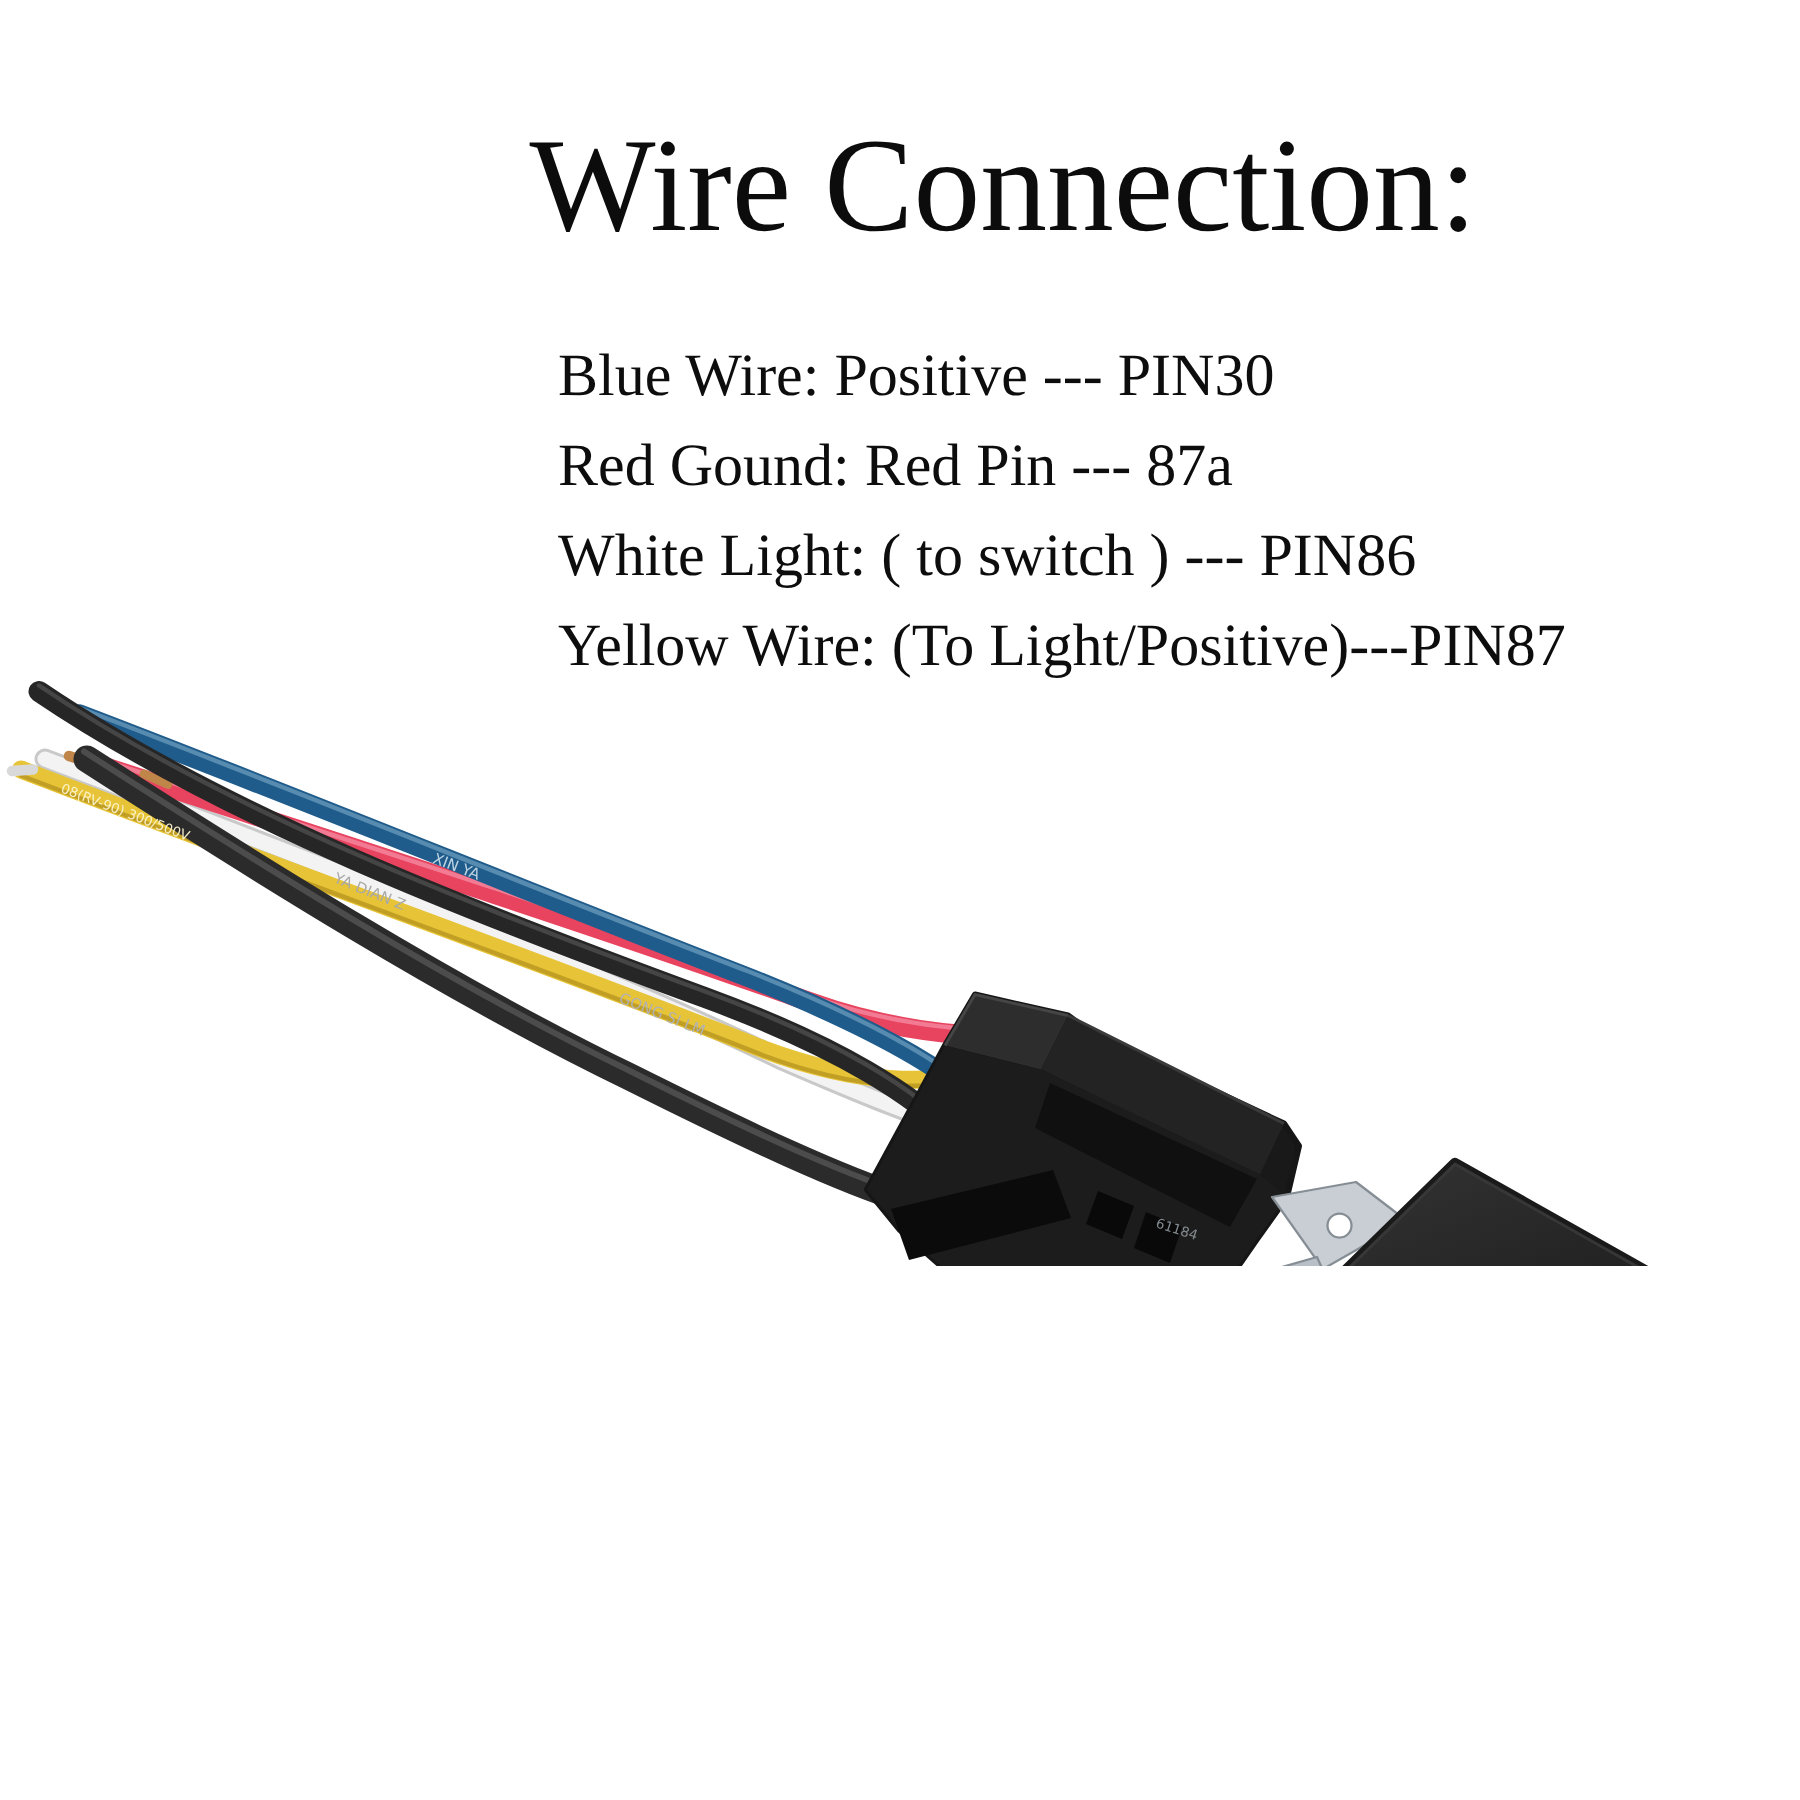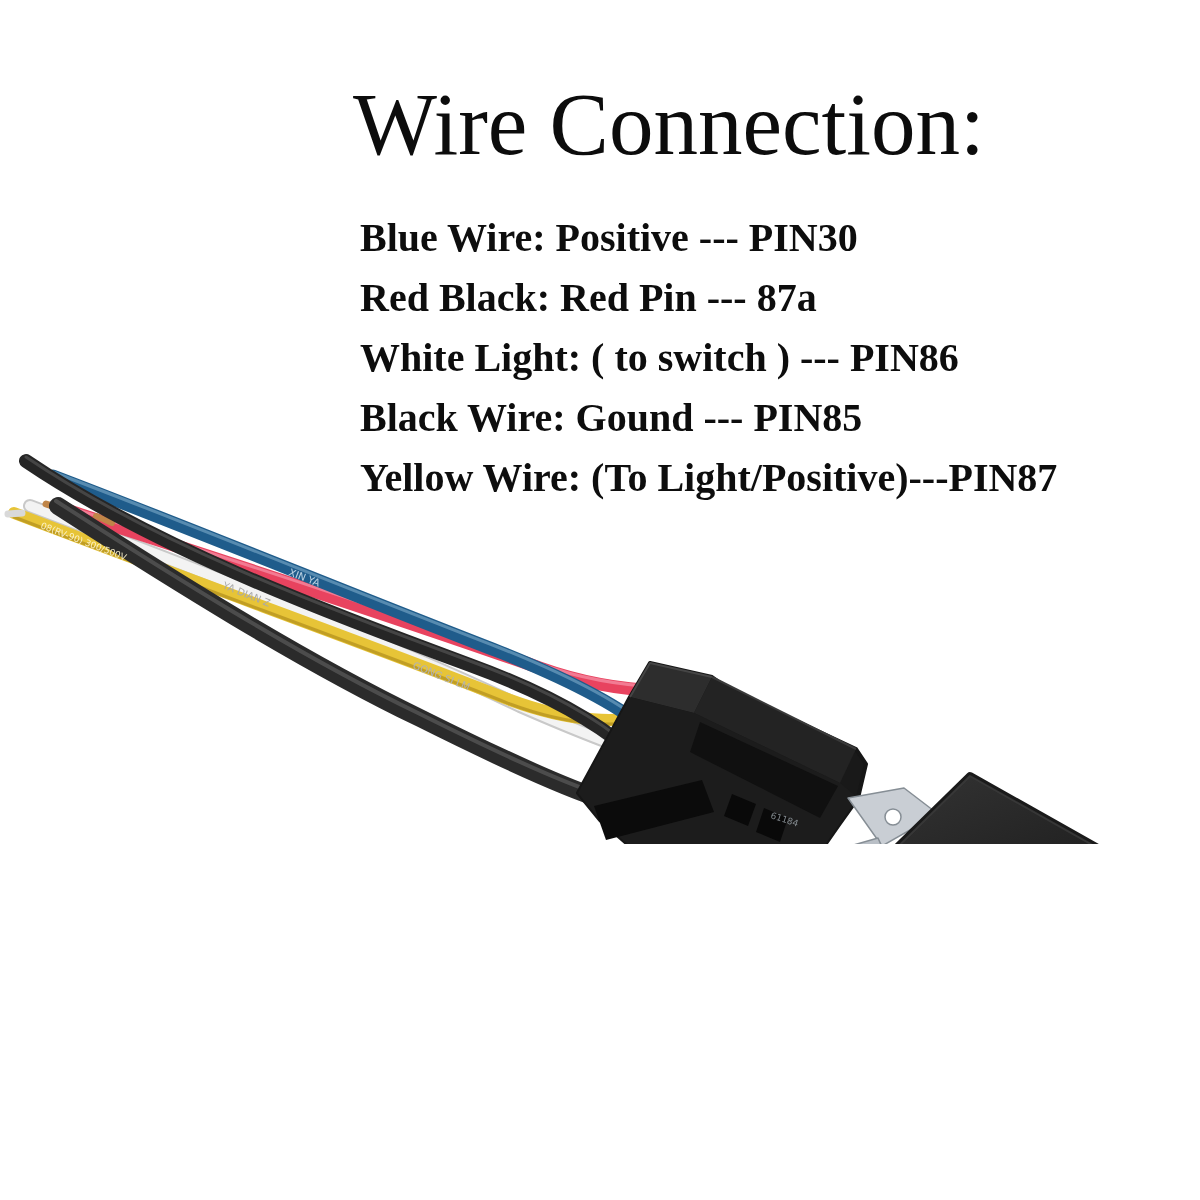--- a/index.html
+++ b/index.html
@@ -5,41 +5,40 @@
   html,body{margin:0;padding:0;background:#fff;}
   .canvas{
     position:relative;width:1200px;height:844px;background:#ffffff;overflow:hidden;
     font-family:"Liberation Serif","DejaVu Serif",serif;color:#0c0c0c;
   }
   .title{
     position:absolute;left:353px;top:76px;margin:0;
     font-size:89px;font-weight:400;line-height:1.1;letter-spacing:0px;white-space:nowrap;
   }
   .conn-list{
-    position:absolute;left:360px;top:208px;margin:0;padding:0;list-style:none;font-weight:bold;
+    position:absolute;left:360px;top:208px;margin:12px;padding:0;list-style:none;
   }
   .conn-list li{
     font-size:40px;line-height:60px;height:60px;white-space:nowrap;color:#0d0d0d;
   }
   svg.photo{position:absolute;left:0;top:0;width:1200px;height:1200px;}
   .wiretext{font-family:"DejaVu Sans","Liberation Sans",sans-serif;}
   .relaytext{font-family:"DejaVu Sans","Liberation Sans",sans-serif;fill:#c3cbcf;}
 </style>
 </head>
 <body>
 
 <div class="canvas">
 
   <h1 class="title">Wire Connection:</h1>
 
   <ul class="conn-list">
     <li>Blue Wire: Positive --- PIN30</li>
-    <li>Red Black: Red Pin --- 87a</li>
+    <li>Red Gound: Red Pin --- 87a</li>
     <li>White Light: ( to switch ) --- PIN86</li>
-    <li>Black Wire: Gound --- PIN85</li>
     <li>Yellow Wire: (To Light/Positive)---PIN87</li>
   </ul>
 
   <svg class="photo" viewBox="0 0 1200 1200">
     <defs>
       <linearGradient id="metalGrad" x1="0" y1="0" x2="1" y2="1">
         <stop offset="0" stop-color="#e6eaee"></stop>
         <stop offset="0.5" stop-color="#c6ccd2"></stop>
         <stop offset="1" stop-color="#9da6ae"></stop>
       </linearGradient>

